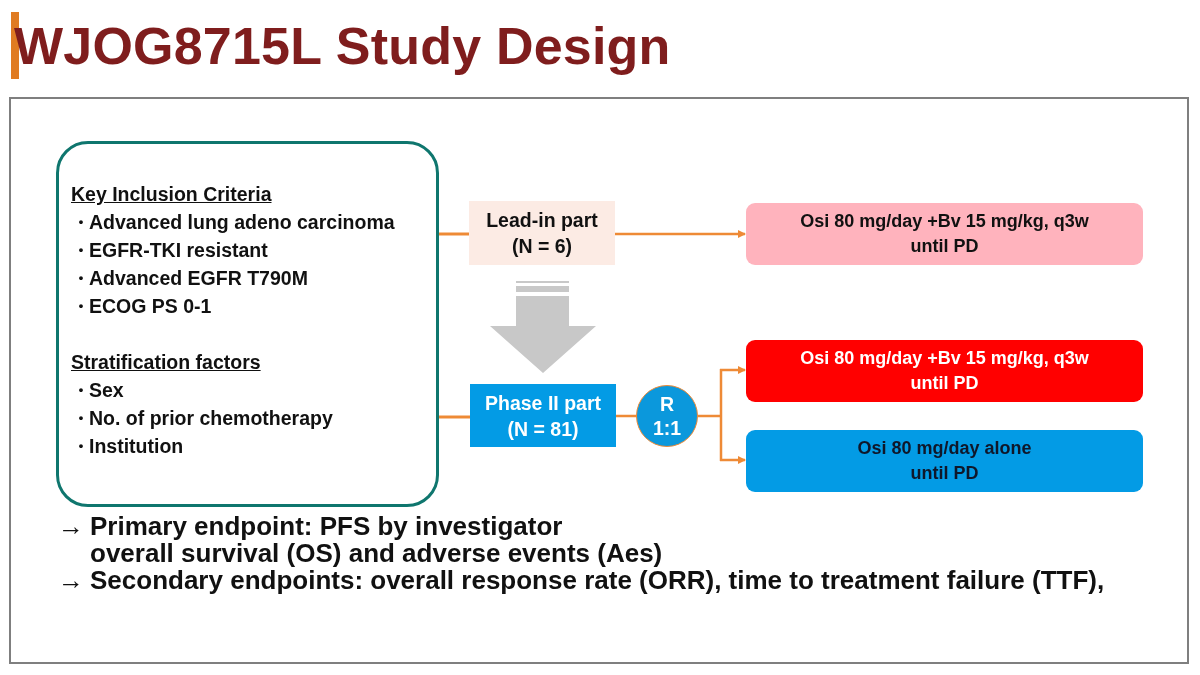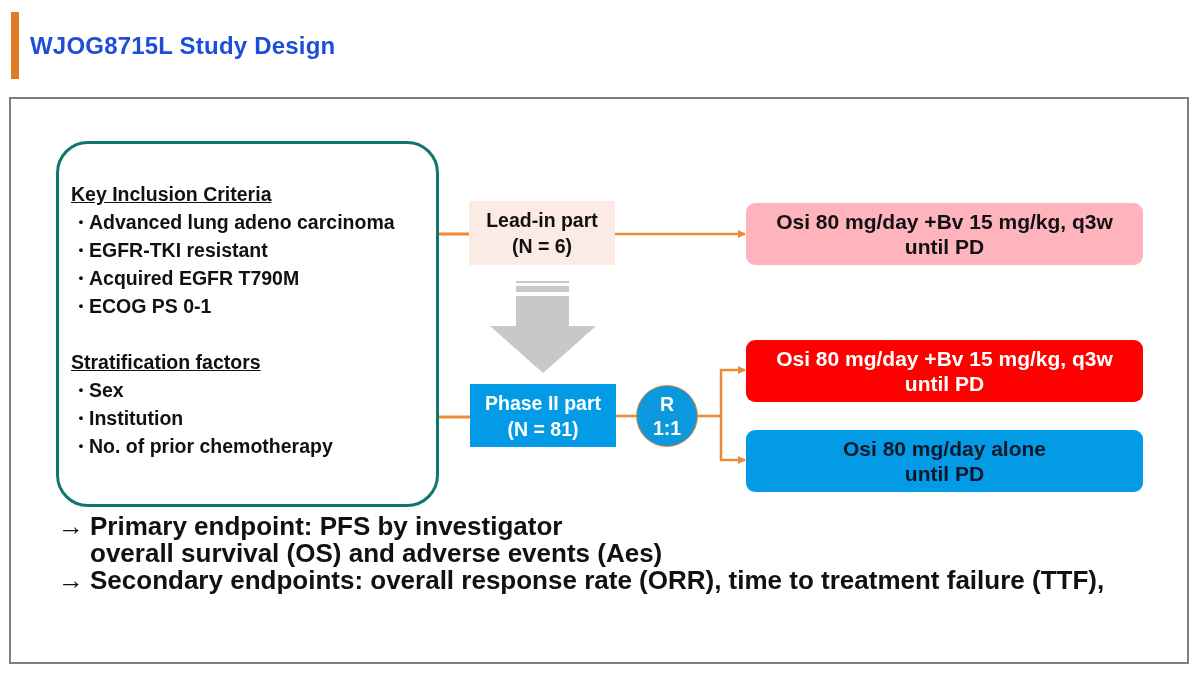--- a/index.html
+++ b/index.html
@@ -4,22 +4,22 @@
   <style>
     * { box-sizing: border-box; margin: 0; padding: 0; }
     html, body { width: 1200px; height: 675px; background: #ffffff; overflow: hidden; }
     body { position: relative; font-family: "Liberation Sans", "DejaVu Sans", sans-serif; color: #111111; }
 
     .title-bar {
       position: absolute; left: 11px; top: 12px; width: 8px; height: 67px;
       background: #e07b22;
     }
     .title {
-      position: absolute; left: 30px; top: 14px; height: 64px;
-      font-size: 24px; font-weight: bold; color: #1d4ed8; line-height: 64px;
+      position: absolute; left: 14px; top: 14px; height: 64px;
+      font-size: 52px; font-weight: bold; color: #7f1d1d; line-height: 64px;
       letter-spacing: 0.2px;
     }
     .panel {
       position: absolute; left: 9px; top: 97px; width: 1180px; height: 567px;
       border: 2px solid #7f7f7f; background: #ffffff;
     }
 
     .criteria-box {
       position: absolute; left: 56px; top: 141px; width: 383px; height: 366px;
       border: 3px solid #0f766e; border-radius: 32px; background: #ffffff;
@@ -48,21 +48,21 @@
     .rand-circle {
       position: absolute; left: 636px; top: 385px; width: 62px; height: 62px;
       border-radius: 50%; background: #0b98dc; border: 1.5px solid #ee8a36;
       color: #ffffff; font-size: 19.5px; font-weight: bold;
       display: flex; flex-direction: column; align-items: center; justify-content: center;
       line-height: 24px;
     }
 
     .arm-box {
       position: absolute; left: 746px; width: 397px; height: 62px;
-      border-radius: 9px; font-size: 21px; font-weight: bold;
+      border-radius: 9px; font-size: 18px; font-weight: bold;
       display: flex; flex-direction: column; align-items: center; justify-content: center;
       line-height: 25px; text-align: center;
     }
     .arm-leadin { top: 203px; background: #ffb3bd; color: #111111; }
     .arm-combo { top: 340px; background: #ff0000; color: #ffffff; }
     .arm-mono { top: 430px; background: #039be5; color: #0f172a; }
 
     .endpoints {
       position: absolute; left: 58px; top: 513px; font-size: 26px; font-weight: bold;
       line-height: 27px;
@@ -103,27 +103,27 @@
     <rect x="516" y="281" width="53" height="2" fill="#c8c8c8"></rect>
     <rect x="516" y="286" width="53" height="6" fill="#c8c8c8"></rect>
     <polygon points="516,296 569,296 569,326 596,326 543,373 490,326 516,326" fill="#c8c8c8"></polygon>
   </g>
 </svg>
 
 <div class="criteria-box">
   <span class="crit-heading">Key Inclusion Criteria</span>
   <span class="crit-item"><span class="crit-bullet">・</span><span>Advanced lung adeno carcinoma</span></span>
   <span class="crit-item"><span class="crit-bullet">・</span><span>EGFR-TKI resistant</span></span>
-  <span class="crit-item"><span class="crit-bullet">・</span><span>Acquired EGFR T790M</span></span>
+  <span class="crit-item"><span class="crit-bullet">・</span><span>Advanced EGFR T790M</span></span>
   <span class="crit-item"><span class="crit-bullet">・</span><span>ECOG PS 0-1</span></span>
   <div class="crit-gap"></div>
   <span class="crit-heading">Stratification factors</span>
   <span class="crit-item"><span class="crit-bullet">・</span><span>Sex</span></span>
+  <span class="crit-item"><span class="crit-bullet">・</span><span>No. of prior chemotherapy</span></span>
   <span class="crit-item"><span class="crit-bullet">・</span><span>Institution</span></span>
-  <span class="crit-item"><span class="crit-bullet">・</span><span>No. of prior chemotherapy</span></span>
 </div>
 
 <div class="leadin-box">
   <span>Lead-in part</span>
   <span>(N = 6)</span>
 </div>
 
 <div class="phase2-box">
   <span>Phase II part</span>
   <span>(N = 81)</span>

